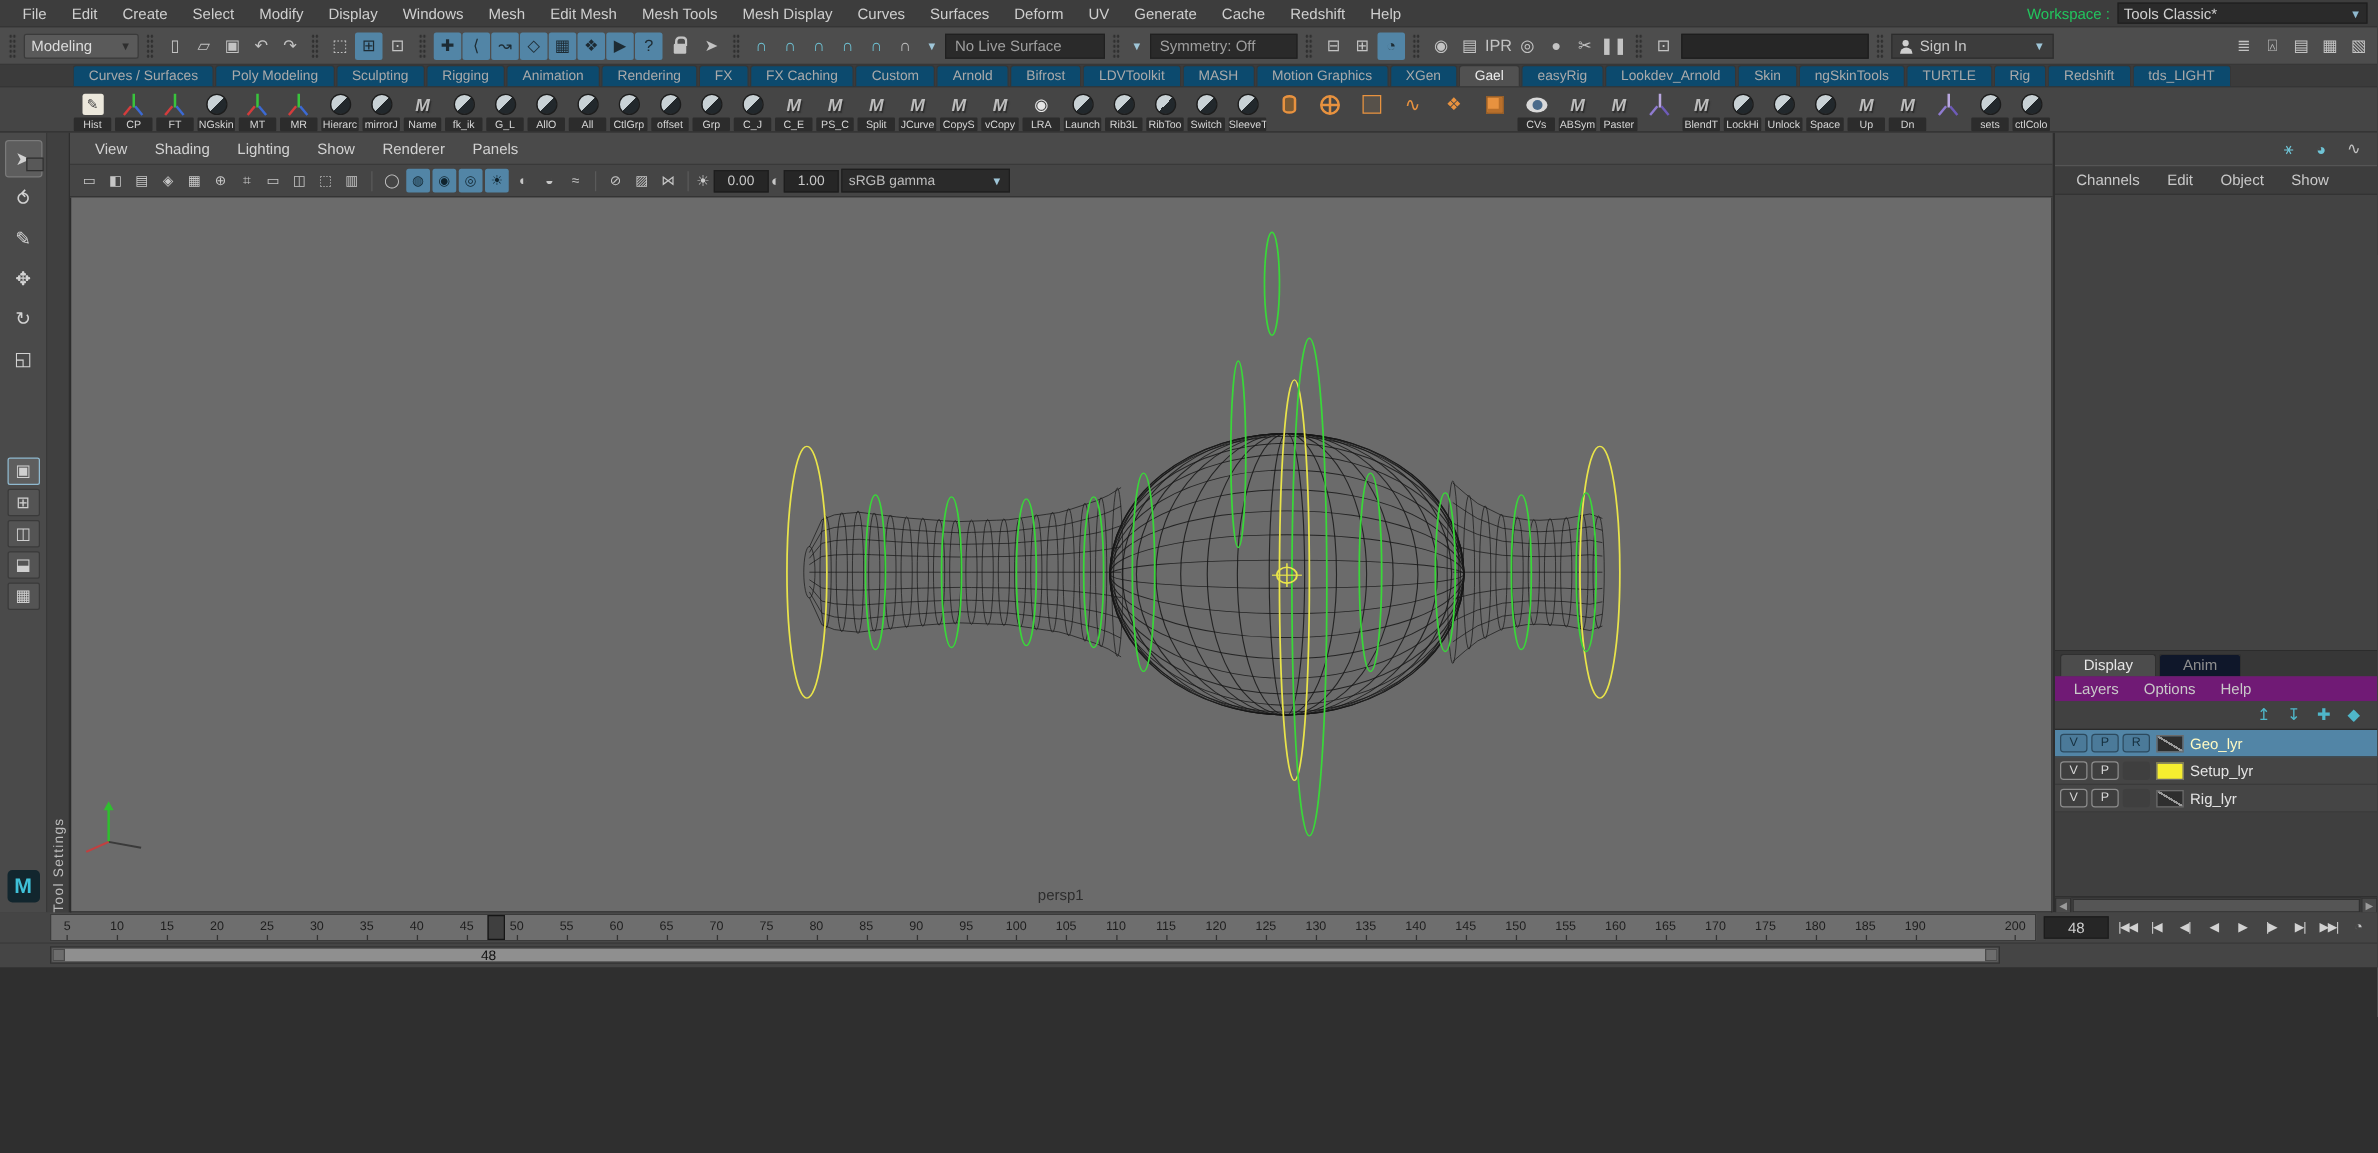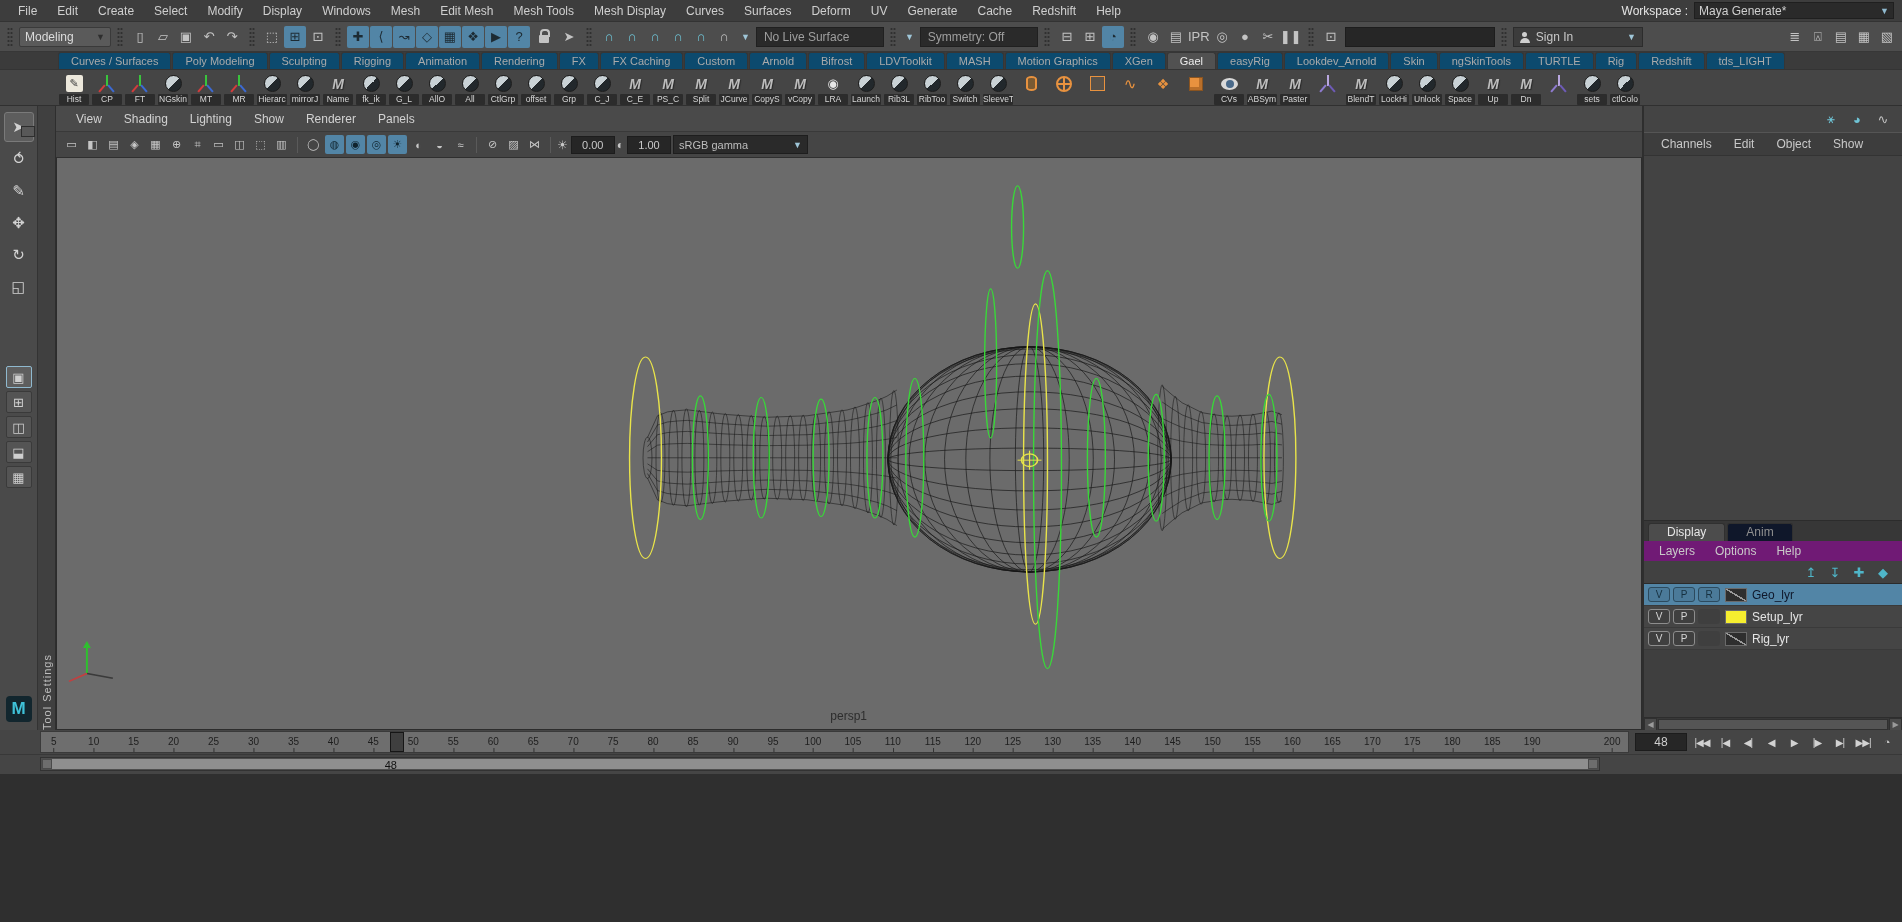--- a/index.html
+++ b/index.html
@@ -5,21 +5,21 @@
   * { margin:0; padding:0; box-sizing:border-box; }
   html,body { background:#2f2f2f; }
   body { font-family:"Liberation Sans","DejaVu Sans",sans-serif; font-size:12px; color:#c8c8c8; }
   #app { position:relative; width:1902px; height:774px; background:#444; overflow:hidden; display:flex; flex-direction:column; }
 
   
   .menubar { height:22px; background:#3d3d3d; display:flex; align-items:center; padding:0 8px; border-bottom:1px solid #333; }
   .menu-item { padding:2px 10px; color:#cfcfcf; font-size:12px; white-space:nowrap; cursor:default; }
   .menubar-spacer { flex:1; }
   .workspace-wrap { display:flex; align-items:center; gap:6px; }
-  .workspace-label { color:#e5e5e5; }
+  .workspace-label { color:#22c55e; }
   .workspace-select { width:200px; height:17px; background:#2a2a2a; border:1px solid #1f1f1f; display:flex; align-items:center; justify-content:space-between; padding:0 4px; color:#cfcfcf; }
   .workspace-select .arrow { color:#8fb9cf; font-size:9px; }
 
   
   .statusline { height:30px; background:#4d4d4d; display:flex; align-items:center; gap:3px; padding:0 4px; border-bottom:1px solid #373737; }
   .grip { width:6px; height:20px; background-image:radial-gradient(circle,#303030 1px,transparent 1.2px); background-size:3px 4px; margin:0 3px; }
   .mode-select { width:92px; height:20px; background:#5a5a5a; border:1px solid #3a3a3a; border-radius:2px; display:flex; align-items:center; justify-content:space-between; padding:0 5px; color:#dcdcdc; }
   .mode-select .arrow { color:#2e2e2e; font-size:9px; }
   .ic { width:22px; height:22px; display:flex; align-items:center; justify-content:center; font-size:13px; color:#c3c3c3; border-radius:2px; }
   .ic.small { width:18px; height:18px; font-size:11px; }
@@ -109,21 +109,21 @@
   .le-actions { height:22px; display:flex; align-items:center; justify-content:flex-end; gap:6px; padding:0 10px; background:#414141; }
   .le-actions .ic { width:18px; height:16px; color:#4fb6c9; font-size:13px; }
   .layer-list { border-top:1px solid #2b2b2b; }
   .layer-row { height:22px; display:flex; align-items:center; gap:3px; padding:0 4px; background:#454545; border-bottom:1px solid #3a3a3a; }
   .layer-row.selected { background:#5285a6; }
   .flag-btn { width:22px; height:15px; border:1px solid #8d8d8d; border-radius:3px; font-size:10px; color:#d6d6d6; display:flex; align-items:center; justify-content:center; background:rgba(0,0,0,.08); }
   .layer-row.selected .flag-btn { border-color:#2c4a5e; color:#16303f; }
   .swatch { width:22px; height:14px; border:1px solid #6a6a6a; background:#2e2e2e; margin:0 2px; }
   .swatch.diag { background:linear-gradient(to top right, #2e2e2e 46%, #9a9a9a 46%, #9a9a9a 54%, #2e2e2e 54%); }
   .layer-name { font-size:12px; color:#e4e4e4; }
-  .layer-row.selected .layer-name { color:#0f172a; }
+  .layer-row.selected .layer-name { color:#fef9c3; }
   .le-scroll { margin-top:auto; height:13px; background:#383838; display:flex; align-items:center; border-top:1px solid #2d2d2d; }
   .le-scroll .sb-arrow { width:13px; height:13px; font-size:8px; color:#9a9a9a; display:flex; align-items:center; justify-content:center; background:#4a4a4a; border:1px solid #303030; }
   .le-scroll .sb-thumb { flex:1; height:11px; background:#555; border:1px solid #303030; margin:0 1px; }
 
   
   .timeslider { height:24px; background:#454545; display:flex; align-items:stretch; }
   .ts-spacer { width:40px; background:#454545; }
   .ruler { position:relative; flex:1; background:#6e6e6e; border:1px solid #3a3a3a; margin:1px 0; overflow:hidden; }
   .tick-label { position:absolute; top:4px; transform:translateX(-50%); font-size:10px; color:#1e1e1e; }
   .tick-label::after { content:""; position:absolute; left:50%; top:12px; width:1px; height:5px; background:#333; }
@@ -163,21 +163,21 @@
         <div class="menu-item">UV</div>
         <div class="menu-item">Generate</div>
         <div class="menu-item">Cache</div>
         <div class="menu-item">Redshift</div>
         <div class="menu-item">Help</div>
       </div>
     <div class="menubar-spacer"></div>
     <div class="workspace-wrap">
       <span class="workspace-label">Workspace :</span>
       <div class="workspace-select">
-        <span>Maya Generate*</span>
+        <span>Tools Classic*</span>
         <span class="arrow">▼</span>
       </div>
     </div>
   </div>
 
   <div class="statusline">
     <div class="grip"></div>
     <div class="mode-select">
       <span>Modeling</span>
       <span class="arrow">▼</span>

